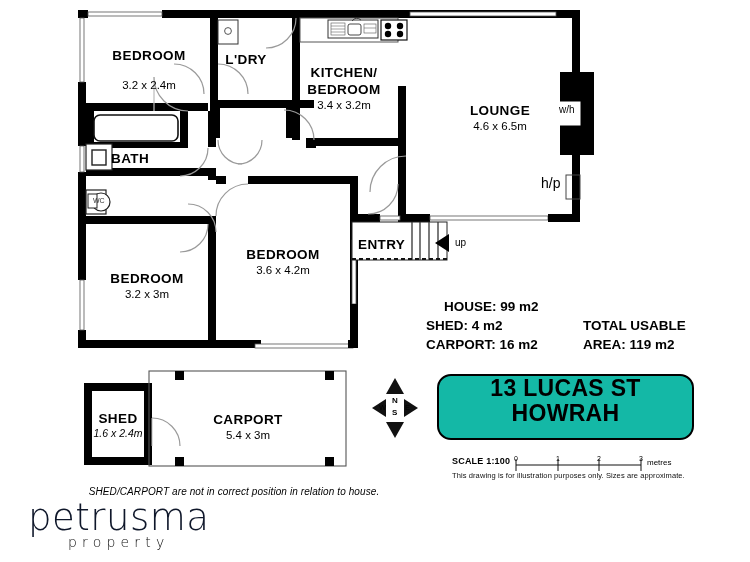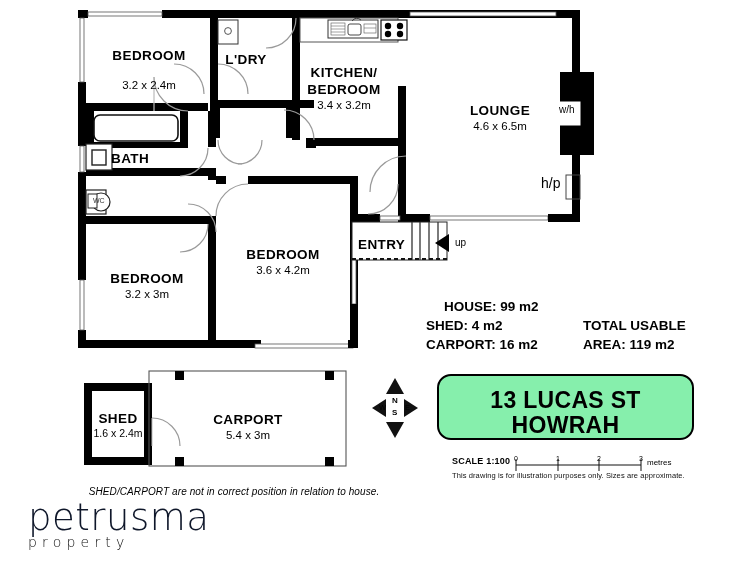--- a/index.html
+++ b/index.html
@@ -9,33 +9,33 @@
   .lbl{position:absolute;white-space:nowrap;}
   .room-name{font-weight:bold;font-size:13.5px;letter-spacing:.4px;text-align:center;}
   .room-dim{font-size:11.5px;text-align:center;}
   .tiny{font-size:8.5px;}
   .ctr{transform:translateX(-50%);}
 
   
   .info{position:absolute;font-weight:bold;font-size:13.5px;line-height:19px;}
   
   .addr{position:absolute;left:437px;top:374px;width:253px;height:62px;
-        border:2px solid #000;border-radius:14px;background:#86efac;
-        display:flex;flex-direction:column;align-items:center;justify-content:flex-end;}
+        border:2px solid #000;border-radius:14px;background:#14b8a6;
+        display:flex;flex-direction:column;align-items:center;justify-content:flex-start;}
   .addr div{font-weight:bold;font-size:23px;line-height:25px;letter-spacing:.3px;}
   
   .scale-lbl{position:absolute;left:452px;top:456px;font-weight:bold;font-size:9px;letter-spacing:.2px;text-align:right;}
   .disclaimer{position:absolute;left:452px;top:471px;font-size:7.5px;color:#111;letter-spacing:.1px;}
   .shedtxt{position:absolute;left:234px;top:486px;font-size:10px;transform:translateX(-50%);letter-spacing:.1px;font-style:italic;}
 
   
   .logo{position:absolute;left:28px;top:500px;}
   .logo .main{font-size:37px;letter-spacing:.5px;line-height:36px;color:#0f172a;
      font-family:"DejaVu Sans", sans-serif;font-weight:300;}
-  .logo .sub{font-size:14px;letter-spacing:5.2px;color:#111;text-align:left;
+  .logo .sub{font-size:14px;letter-spacing:5.2px;color:#111;text-align:center;
      font-family:"DejaVu Sans", sans-serif;font-weight:300;margin-top:-2px;}
 </style>
 </head>
 <body>
 
 <svg class="plan" viewBox="0 0 750 562">
 
   <g fill="#000">
 
     <rect x="78" y="10" width="10" height="8"></rect>
@@ -252,21 +252,21 @@
 <div class="lbl room-dim ctr" style="left:283px;top:264px;">3.6 x 4.2m</div>
 
 <div class="lbl room-name" style="left:358px;top:237px;">ENTRY</div>
 
 <div class="lbl" style="left:455px;top:237px;font-size:10px;">up</div>
 
 <div class="lbl" style="left:559px;top:104px;font-size:10px;">w/h</div>
 <div class="lbl" style="left:541px;top:175px;font-size:14px;">h/p</div>
 
 <div class="lbl room-name ctr" style="left:118px;top:411px;">SHED</div>
-<div class="lbl room-dim ctr" style="left:118px;top:427px;font-size:10.5px;">1.6 x 2.4m</div>
+<div class="lbl room-dim ctr" style="left:118px;top:427px;font-size:10.5px;font-style:italic;">1.6 x 2.4m</div>
 
 <div class="lbl room-name ctr" style="left:248px;top:412px;">CARPORT</div>
 <div class="lbl room-dim ctr" style="left:248px;top:429px;">5.4 x 3m</div>
 
 <div class="lbl" style="left:392px;top:396px;font-size:8px;font-weight:bold;">N</div>
 <div class="lbl" style="left:392px;top:408px;font-size:8px;font-weight:bold;">S</div>
 <div class="lbl" style="left:405px;top:403px;font-size:7.5px;">E</div>
 <div class="lbl" style="left:379px;top:403px;font-size:7.5px;">W</div>
 
 <div class="info" style="left:426px;top:297px;padding-left:18px;">HOUSE: 99 m2</div>

